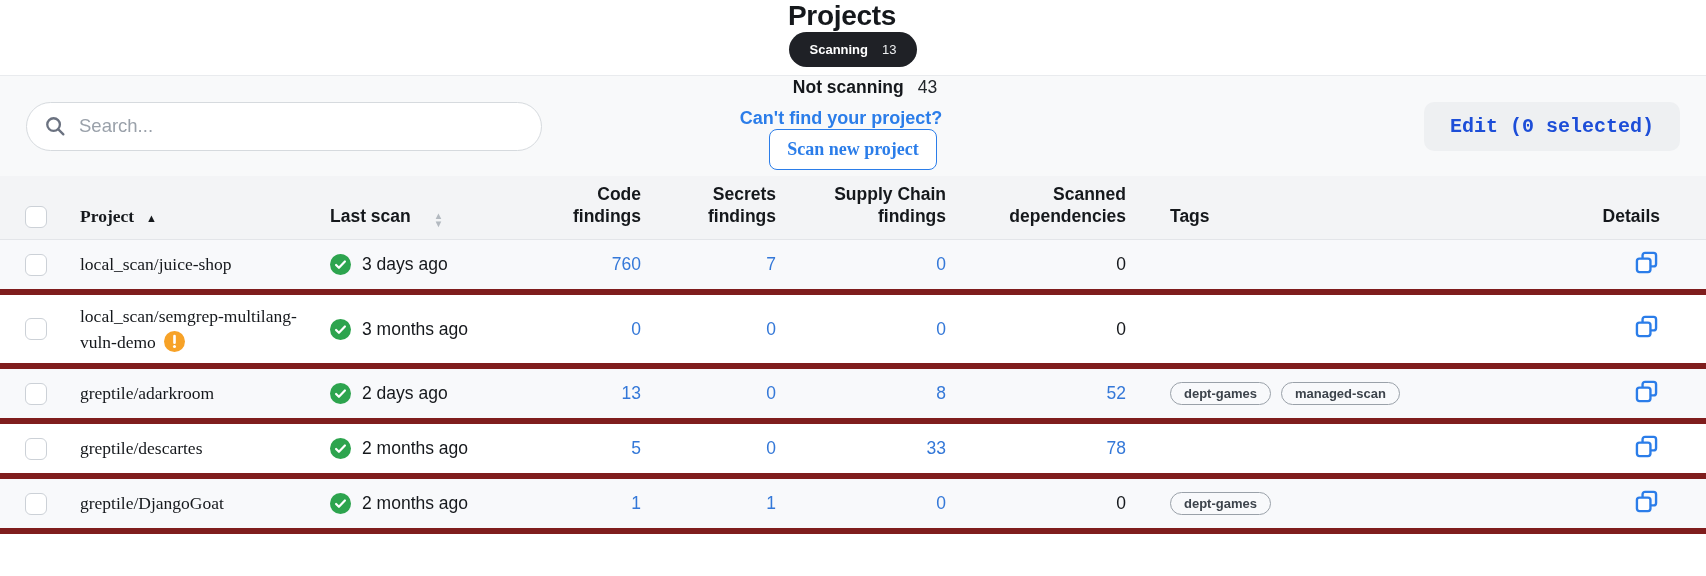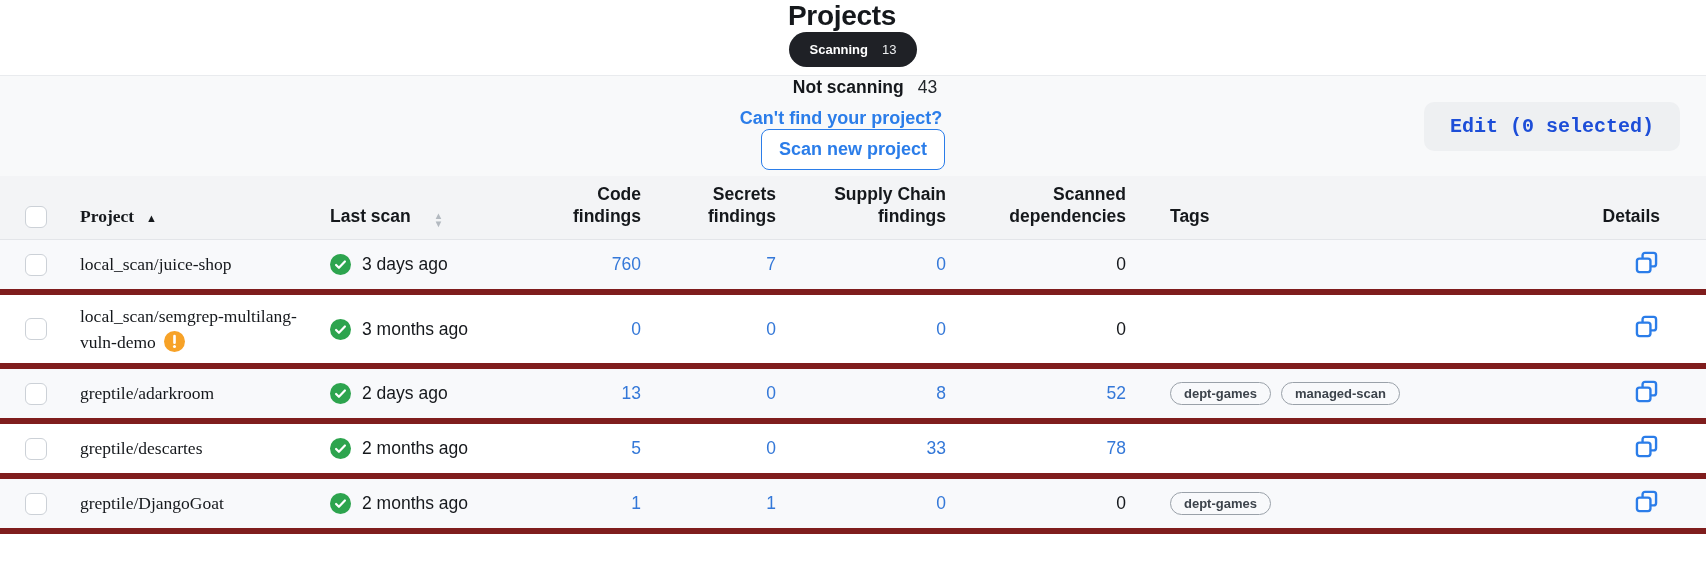--- a/index.html
+++ b/index.html
@@ -14,21 +14,21 @@
               padding:10px 21px; border-radius:999px; cursor:pointer; }
   .tab-pill.active { background:#1f2126; color:#ffffff; }
   .tab-pill.active .tab-count { color:#eceef0; font-weight:500; }
   .tab-plain { display:flex; align-items:center; gap:14px; font-size:17.5px; font-weight:600;
                margin-left:24px; padding:10px 4px; cursor:pointer; color:#15181c; }
   .tab-plain .tab-count { font-weight:500; color:#22262b; }
   .topbar-spacer { flex:1; }
   .find-link { color:#2b7de9; font-size:18px; font-weight:700; text-decoration:none;
                margin-right:24px; cursor:pointer; }
   .scan-btn { background:#ffffff; border:1.5px solid #2b7de9; color:#2b7de9;
-              font-family:Liberation Sans, sans-serif; font-size:18px; font-weight:700; border-radius:8px;
+              font-family:Liberation Serif, serif; font-size:18px; font-weight:700; border-radius:8px;
               padding:9px 17px; cursor:pointer; }
 
   
   .toolbar { height:100px; background:#f8f9fa; display:flex; align-items:center;
              padding:0 26px; }
   .search-wrap { position:relative; width:516px; }
   .search-input { width:100%; height:49px; border:1px solid #d6dade; border-radius:999px;
                   background:#ffffff; padding:0 20px 0 52px; font-size:18.5px;
                   font-family:inherit; color:#15181c; outline:none; }
   .search-input::placeholder { color:#9aa1aa; }
@@ -89,20 +89,27 @@
     <span class="tab-count">43</span>
   </div>
 
   <div class="topbar-spacer"></div>
 
   <a class="find-link">Can't find your project?</a>
   <button class="scan-btn">Scan new project</button>
 </div>
 
 <div class="toolbar">
+  <div class="search-wrap">
+    <svg class="search-icon" viewBox="0 0 24 24" fill="none" stroke="#6b7280" stroke-width="2.4" stroke-linecap="round">
+      <circle cx="10" cy="10" r="6.6"></circle>
+        <line x1="15" y1="15" x2="20.2" y2="20.2"></line>
+    </svg>
+    <input class="search-input" type="text" placeholder="Search..." style="">
+  </div>
   <div class="toolbar-spacer"></div>
   <button class="edit-btn">Edit (0 selected)</button>
 </div>
 
 <div class="thead">
   <div class="col-check">
       <div class="checkbox"></div>
     </div>
   <div class="col-project">
     <span>Project</span><span class="sort-asc">▲</span>

